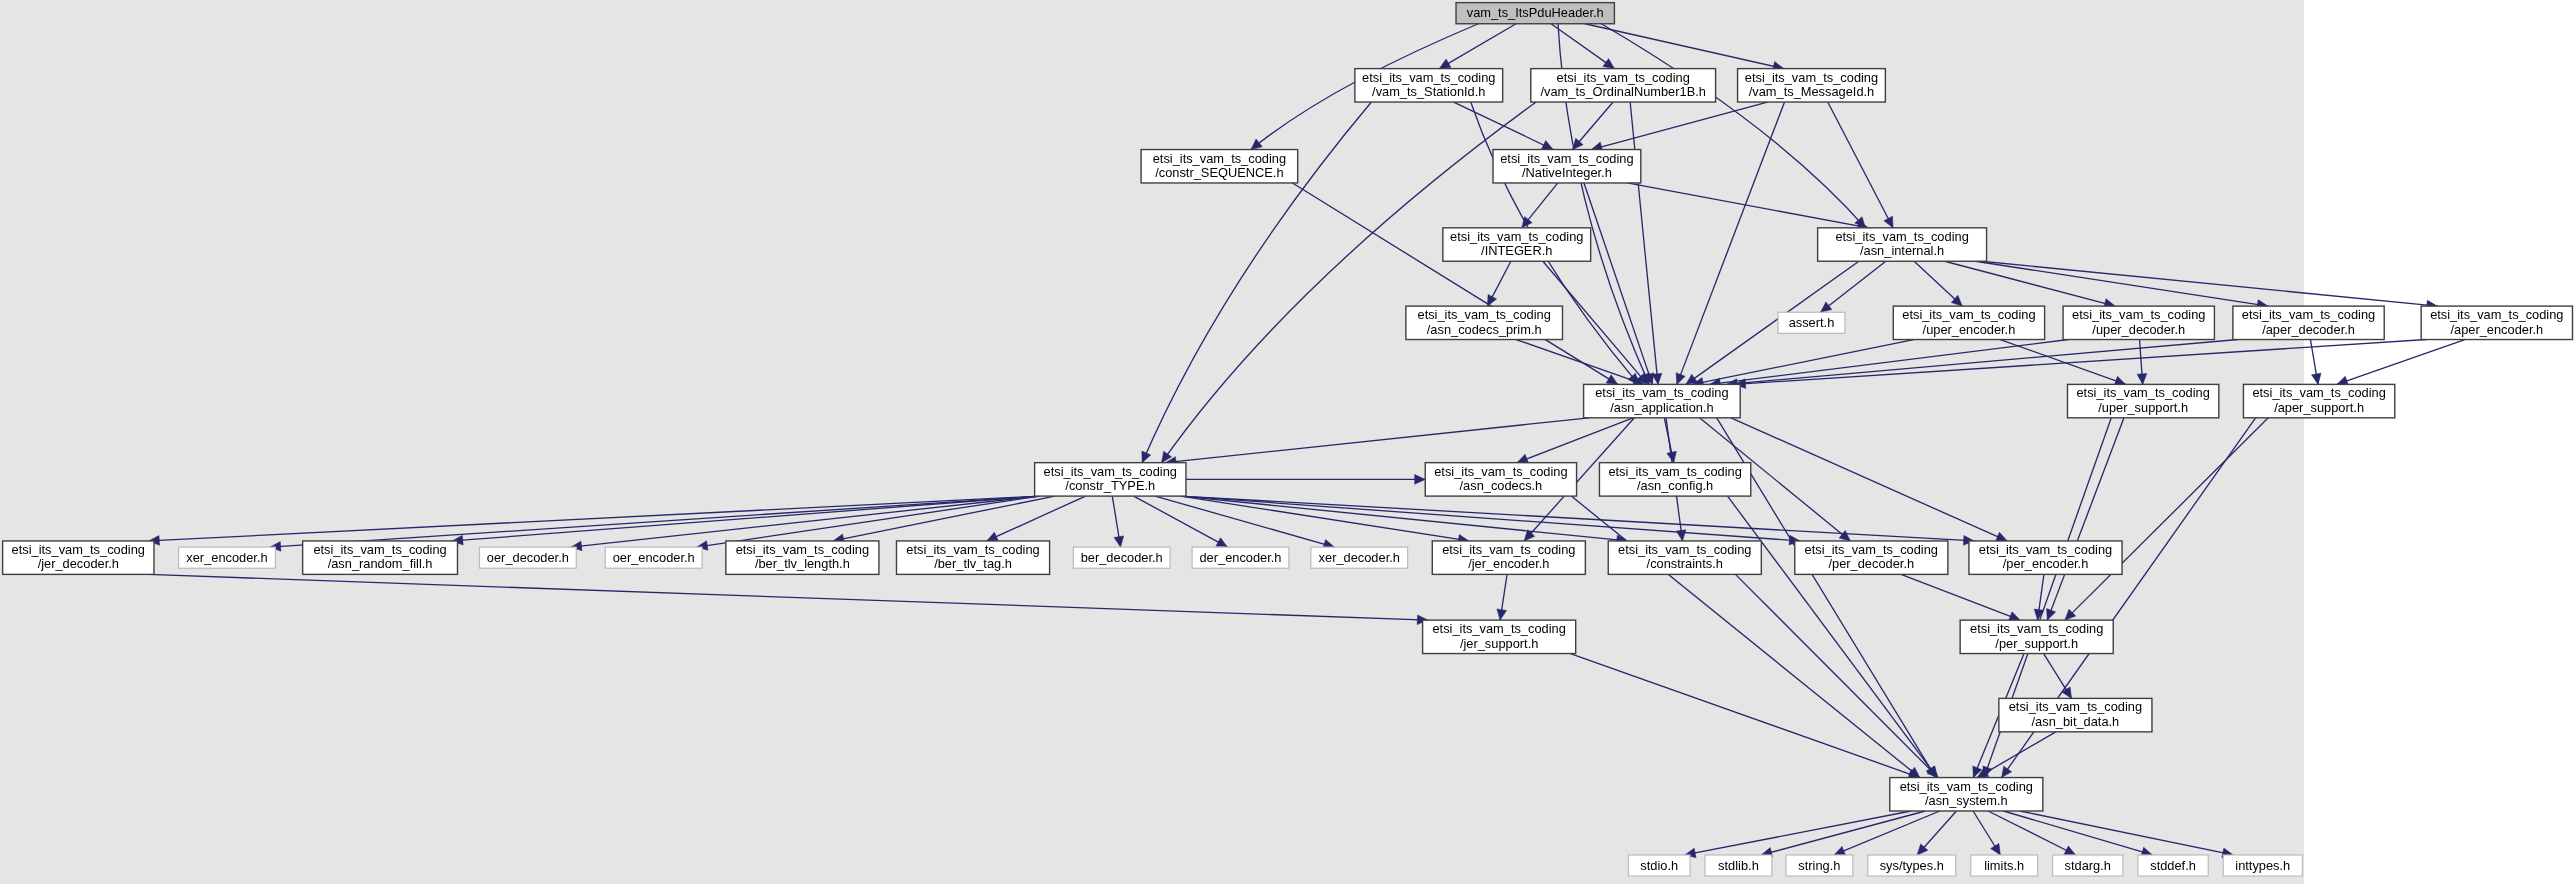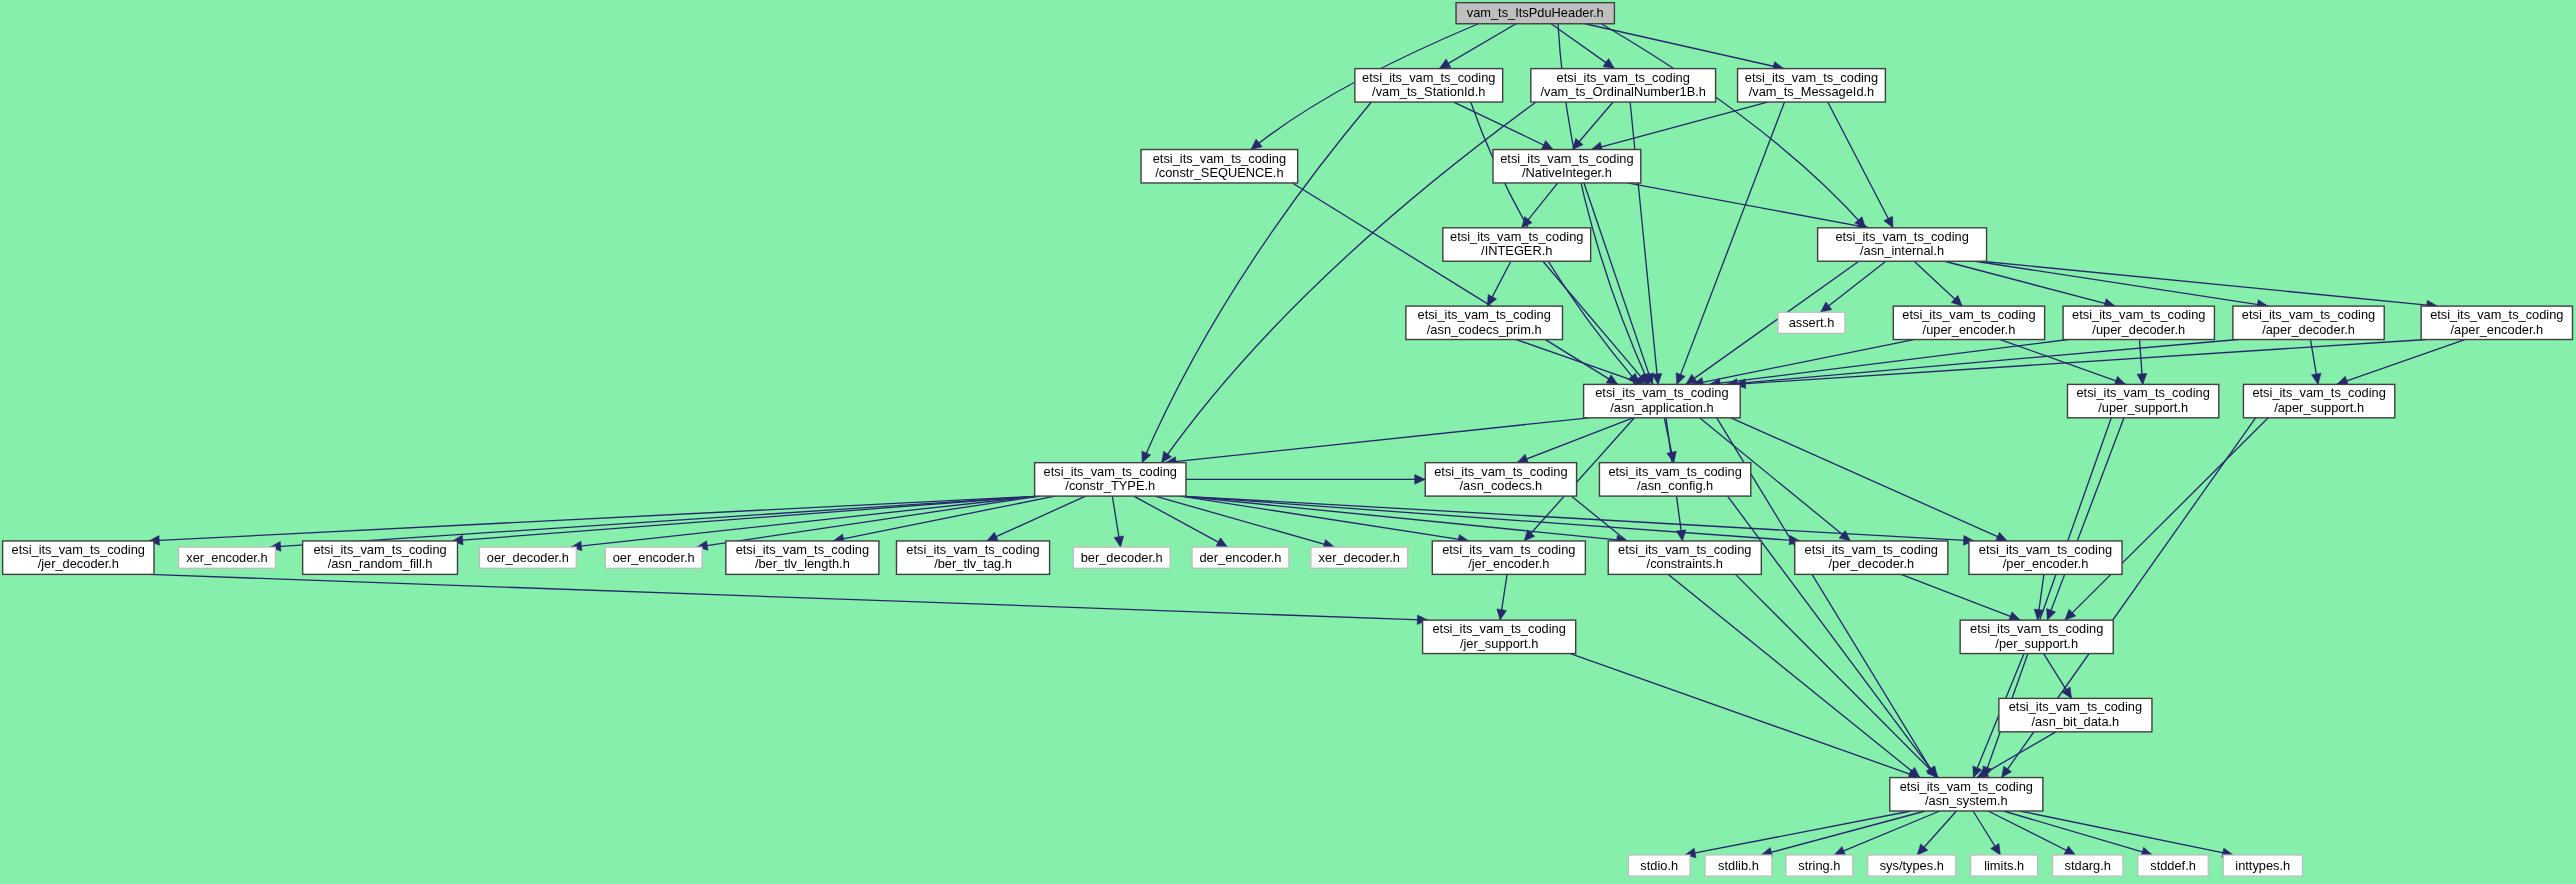--- a/index.html
+++ b/index.html
@@ -2,23 +2,23 @@
 <html style="font-size:14px"><head>
 <meta charset="utf-8">
 <style>
   html, body {
     margin: 0;
     padding: 0;
     background: #ffffff;
   }
   #canvas {
     position: relative;
-    width: 2576px;
+    width: 2304px;
     height: 884px;
-    background: #86efac;
+    background: #e5e5e5;
     font-family: "Liberation Sans", sans-serif;
   }
   svg#graph {
     position: absolute;
     left: 0;
     top: 0;
     width: 2576px;
     height: 884px;
     display: block;
   }

